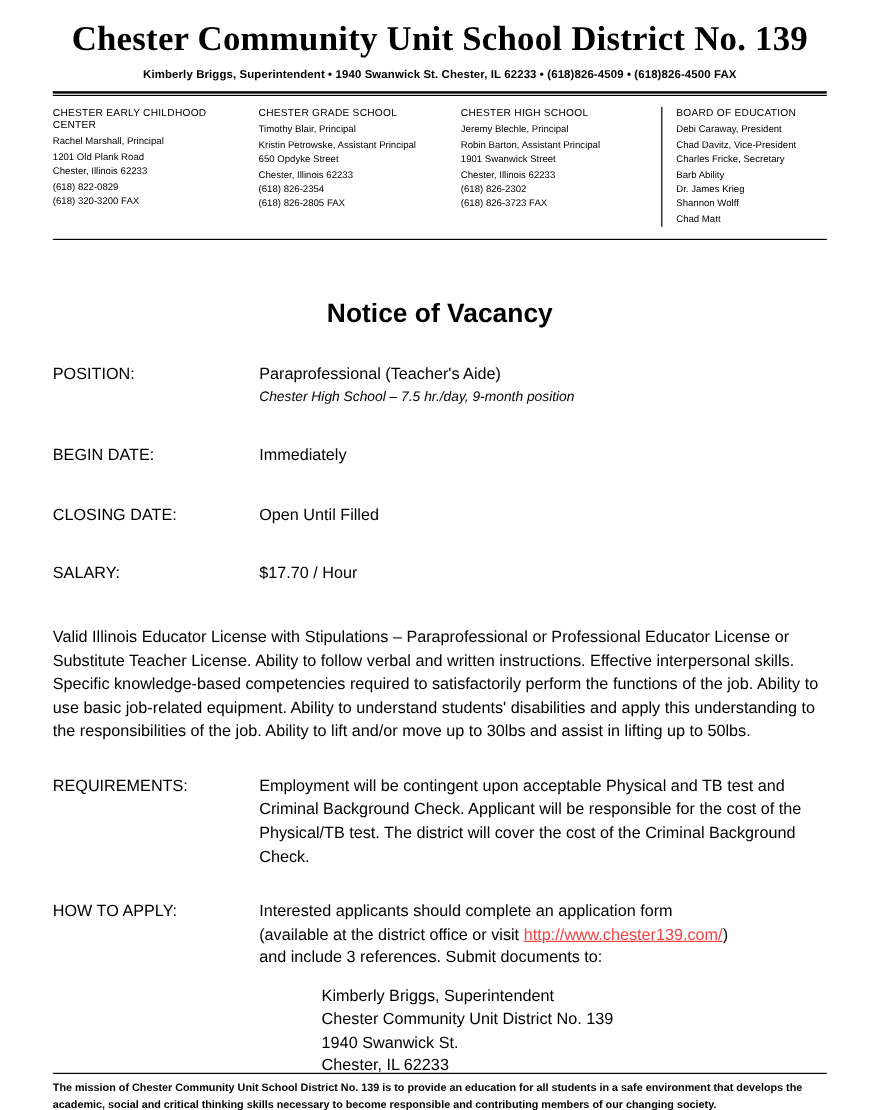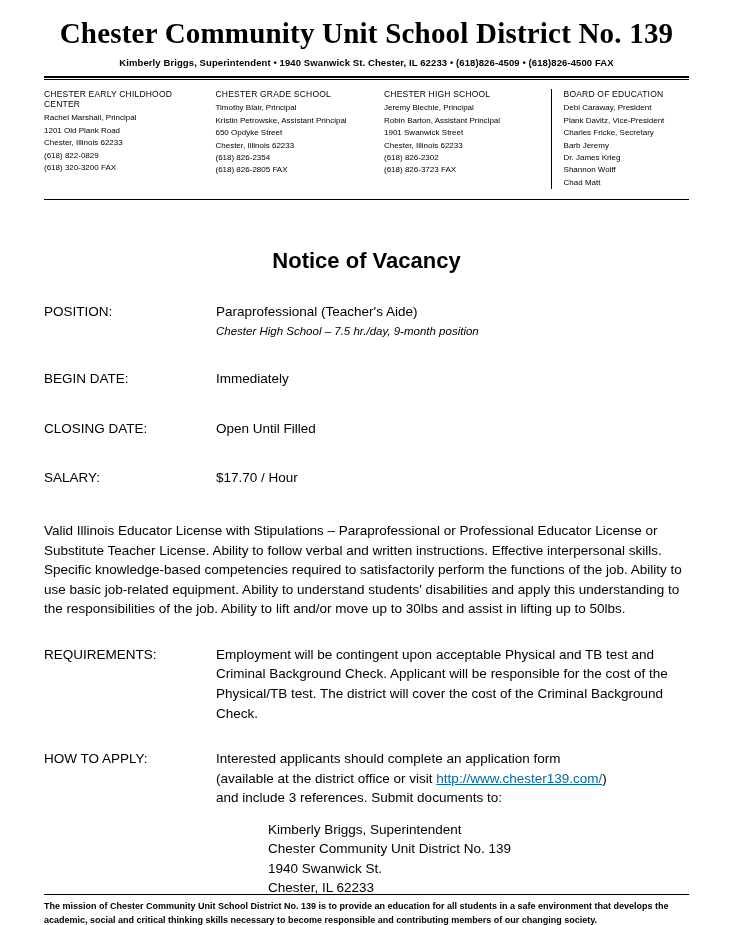--- a/index.html
+++ b/index.html
@@ -118,21 +118,21 @@
     display: block;
     font-style: italic;
     font-size: 11.5px;
     margin-top: 1px;
   }
   .gap-lg { margin-bottom: 30px; }
   .gap-xl { margin-bottom: 33px; }
   .gap-md { margin-bottom: 26px; }
 
   a.link {
-    color: #0369a1;
+    color: #ef4444;
     text-decoration: underline;
   }
 
   .apply-block {
     margin-top: 12px;
     margin-left: 52px;
     font-size: 13.5px;
     line-height: 1.45;
   }
 
@@ -188,23 +188,23 @@
       <div class="school-line">Robin Barton, Assistant Principal</div>
       <div class="school-line">1901 Swanwick Street</div>
       <div class="school-line">Chester, Illinois 62233</div>
       <div class="school-line">(618) 826-2302</div>
       <div class="school-line">(618) 826-3723 FAX</div>
     </div>
     <div class="divider-vert"></div>
     <div class="school-col c4">
       <div class="school-name">BOARD OF EDUCATION</div>
       <div class="school-line">Debi Caraway, President</div>
-      <div class="school-line">Plank Davitz, Vice-President</div>
+      <div class="school-line">Chad Davitz, Vice-President</div>
       <div class="school-line">Charles Fricke, Secretary</div>
-      <div class="school-line">Barb Jeremy</div>
+      <div class="school-line">Barb Ability</div>
       <div class="school-line">Dr. James Krieg</div>
       <div class="school-line">Shannon Wolff</div>
       <div class="school-line">Chad Matt</div>
     </div>
   </div>
 
   <div class="rule-after-schools"></div>
 
   <div class="notice-title">Notice of Vacancy</div>
 

